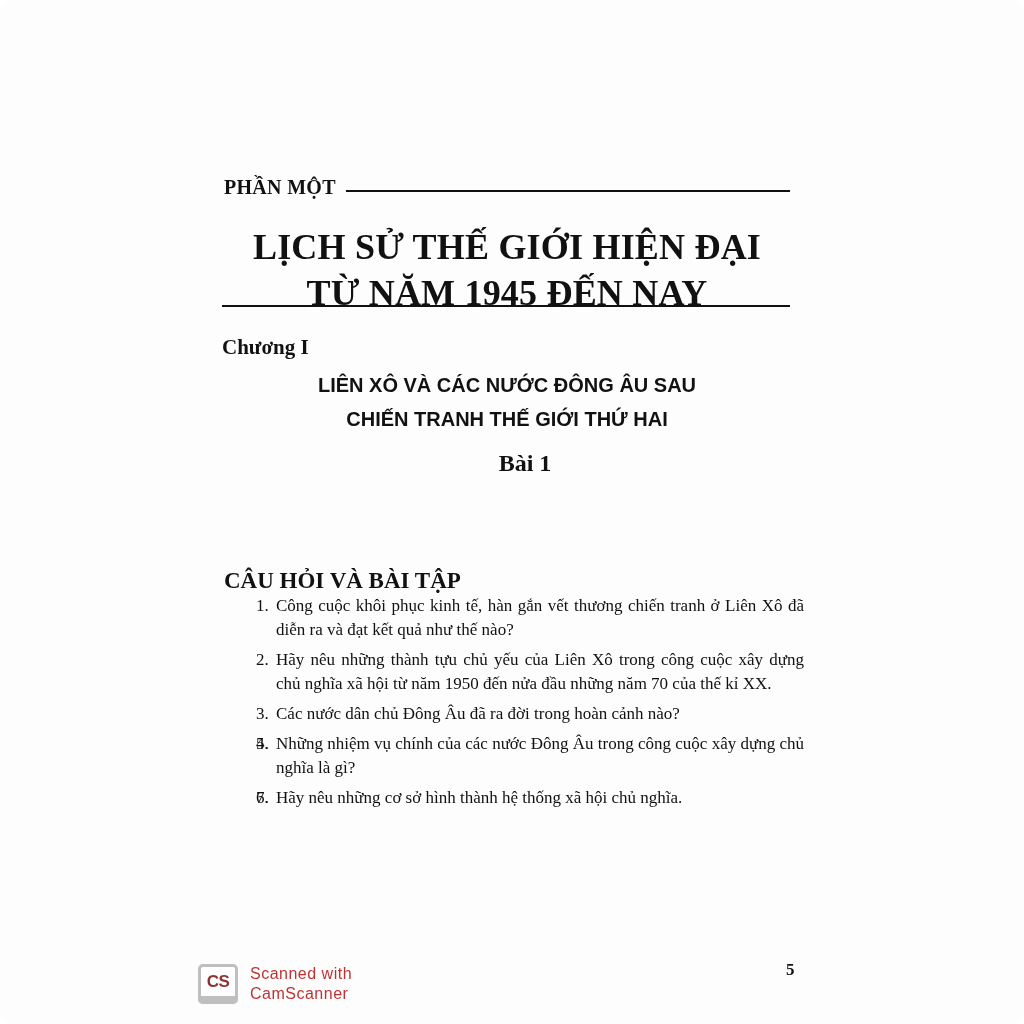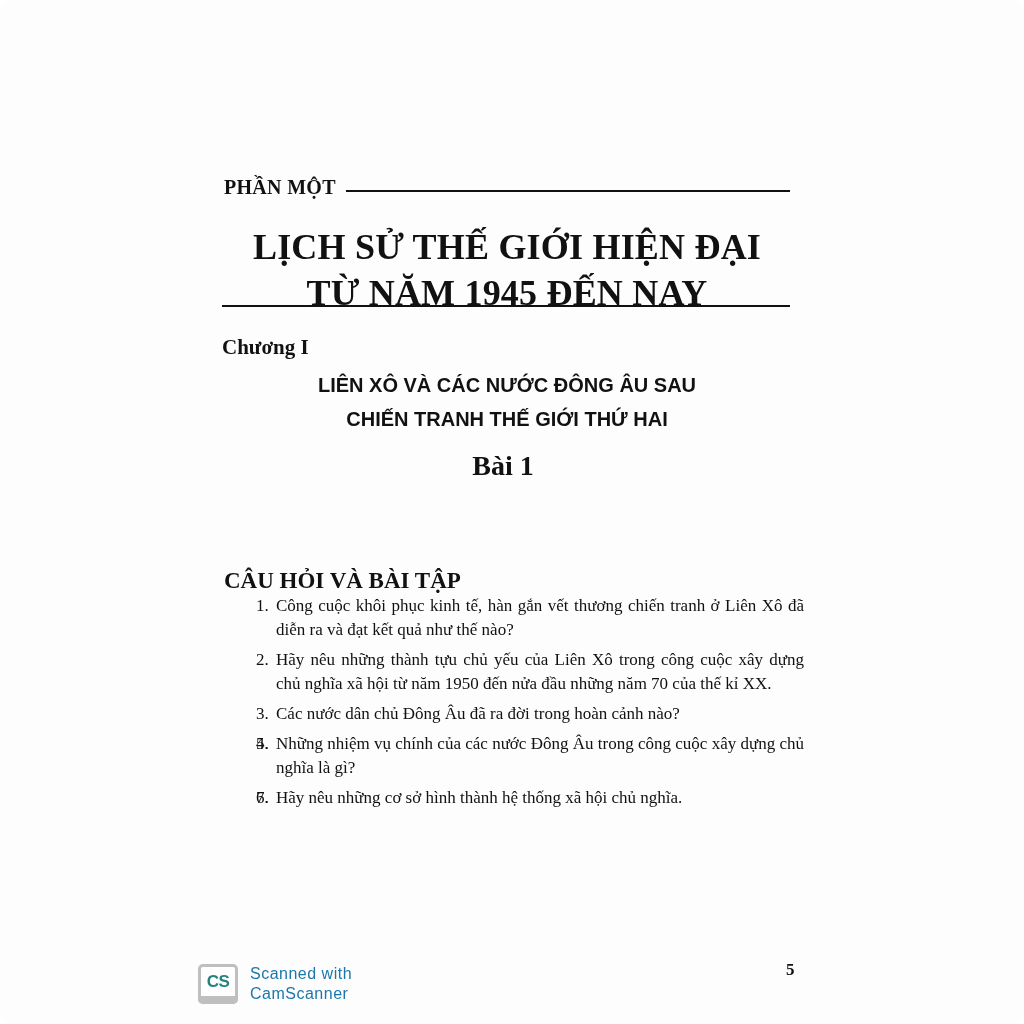--- a/index.html
+++ b/index.html
@@ -81,25 +81,25 @@
     top: 368px;
     width: 570px;
     text-align: center;
     font-size: 20px;
     font-weight: bold;
     line-height: 34px;
   }
   .chapter-title div { white-space: nowrap; }
   .lesson-label {
     position: absolute;
-    left: 218px;
+    left: 240px;
     top: 450px;
     width: 570px;
     text-align: center;
-    font-size: 28px;
+    font-size: 24px;
     font-weight: bold;
   }
   .lesson-title {
     position: absolute;
     left: 222px;
     top: 484px;
     width: 570px;
     text-align: center;
     font-size: 24px;
     font-weight: bold;
@@ -167,29 +167,29 @@
     content: "";
     position: absolute;
     left: -3px; right: -3px; bottom: -3px;
     height: 8px;
     background: #b9b9b9;
     border-radius: 0 0 5px 5px;
   }
   .cs-logo span {
     font-size: 17px;
     font-weight: bold;
-    color: #0f766e;
+    color: #7f1d1d;
     margin-top: -4px;
     letter-spacing: -0.5px;
   }
   .wm-text {
     margin-left: 12px;
     font-size: 16px;
     line-height: 20px;
-    color: #0369a1;
+    color: #b91c1c;
     letter-spacing: 0.5px;
   }
 </style>
 </head>
 <body>
 
 <div class="page">
 
   <div class="part-row">
     <span class="part-label serif">PHẦN MỘT</span>

